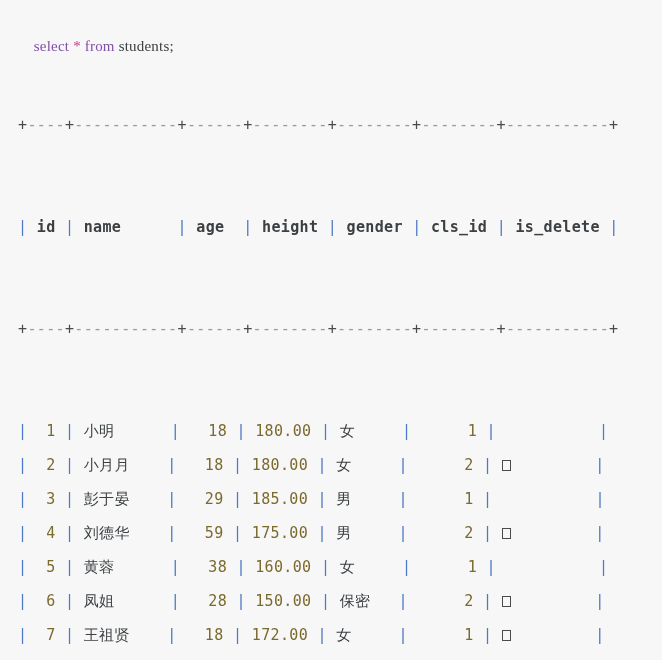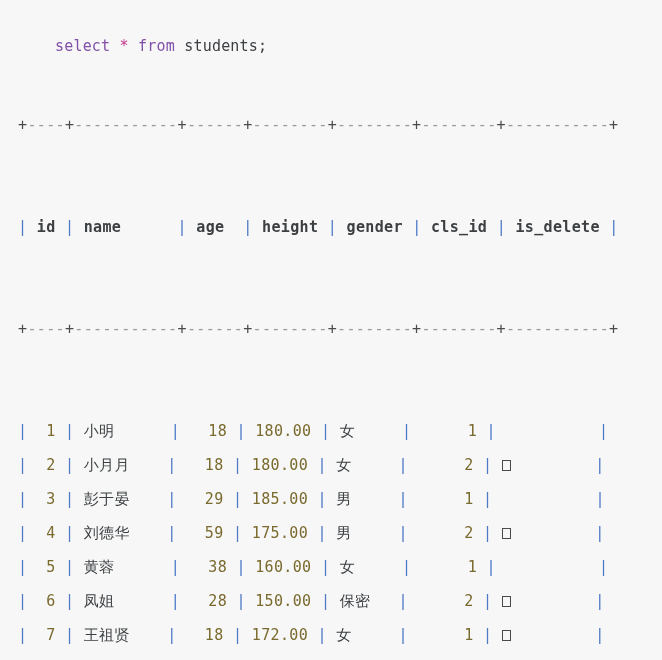--- a/index.html
+++ b/index.html
@@ -22,20 +22,21 @@
   }
 
   
   .query-line {
     padding: 2px 0 0 18px;
     height: 30px;
     line-height: 24px;
     white-space: pre;
     font-size: 15px;
     letter-spacing: 0.2px;
+    font-family: Liberation Serif, serif;
   }
   .kw      { color: #8250a8; }
   .star    { color: #c2398d; }
   .ident   { color: #3c4043; }
   .punc    { color: #3c4043; }
 
   
   .ascii {
     white-space: pre;
     font-family: "DejaVu Sans Mono", "Liberation Mono", monospace;

